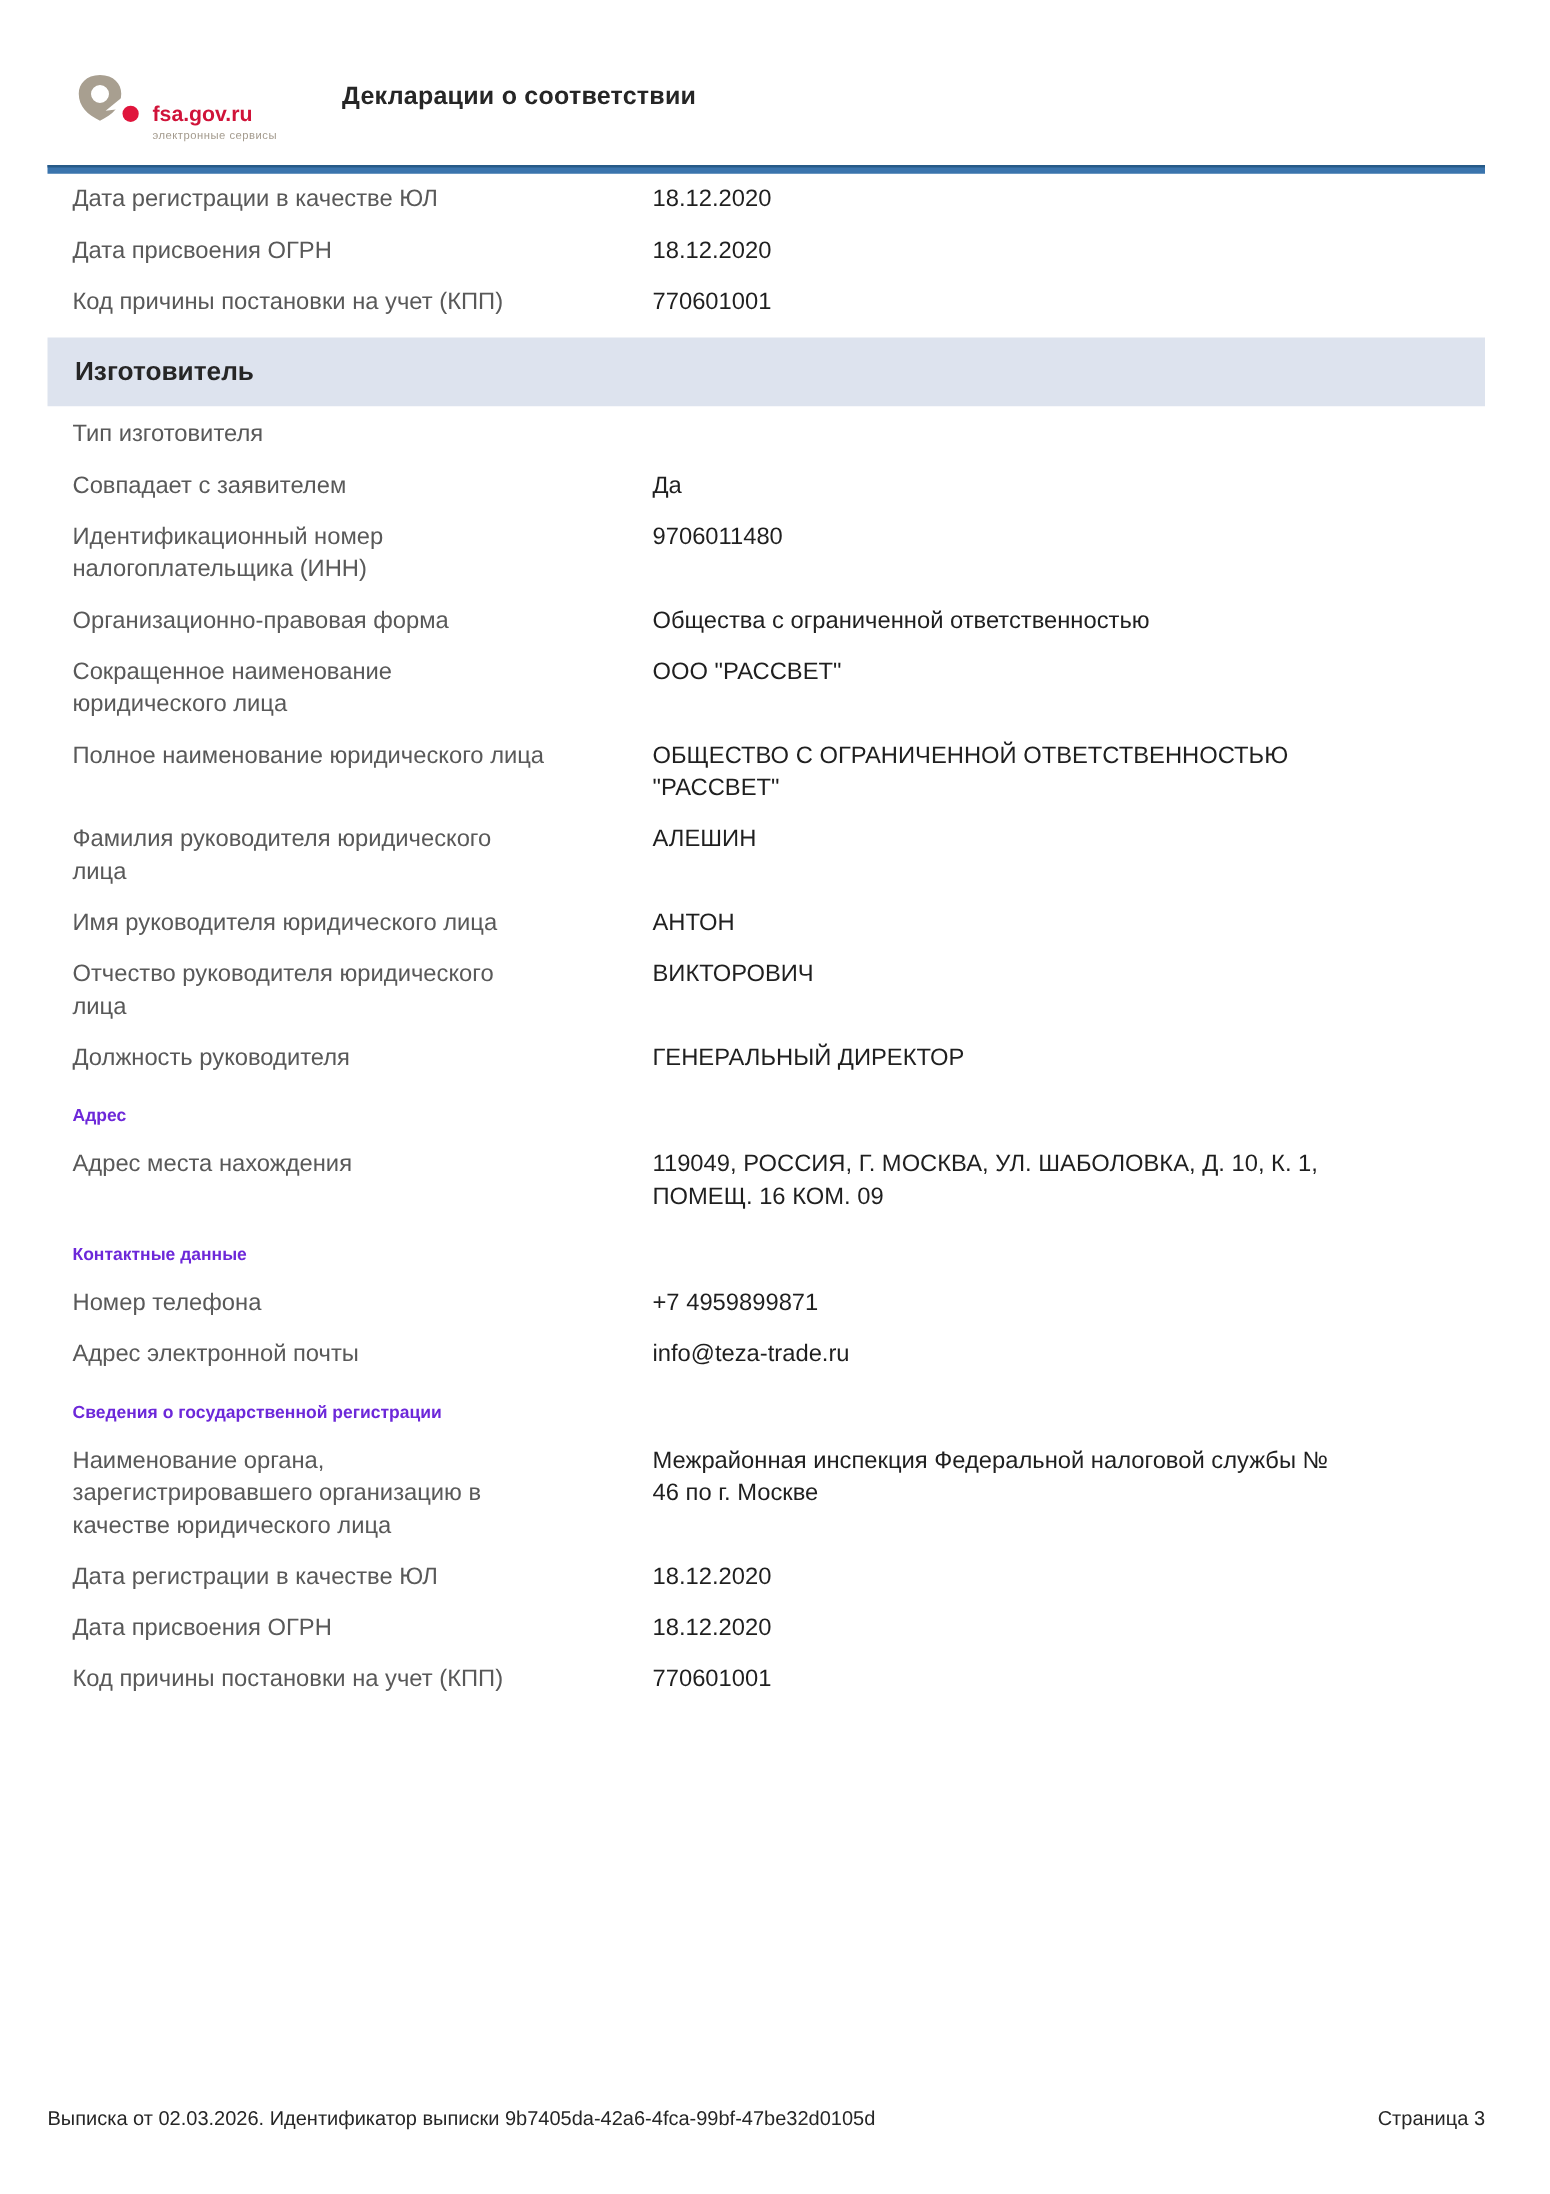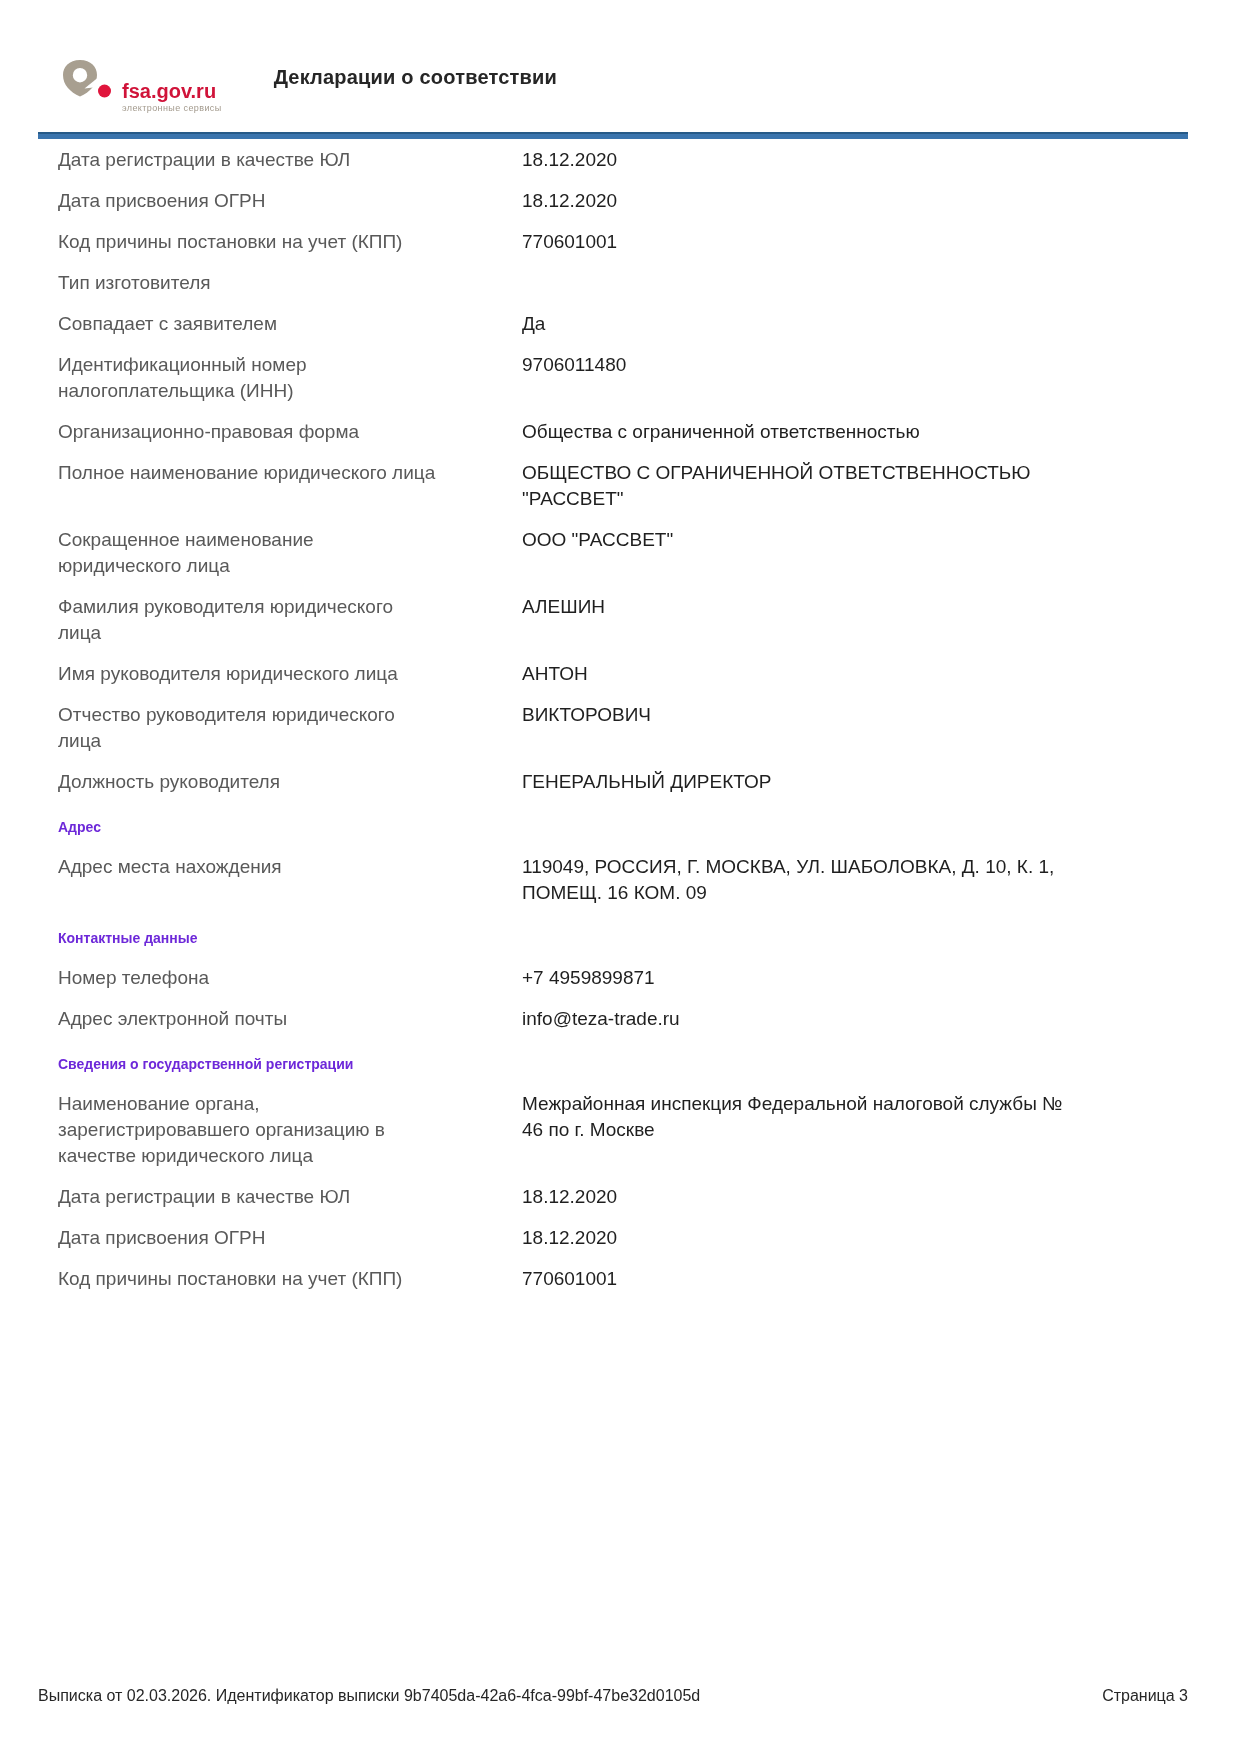--- a/index.html
+++ b/index.html
@@ -10,21 +10,21 @@
     background:#ffffff;
     font-family:"Liberation Sans", sans-serif;
     color:#262626;
     overflow:hidden;
   }
   
   .header{display:flex;align-items:flex-start;padding:58px 52px 0 60px;}
   .logo{display:flex;align-items:flex-start;}
   .logo-mark{width:56px;height:42px;flex:none;}
   .logo-text{margin:26px 0 0 6px;}
-  .brand{color:var(--brand-red,#d01339);font-weight:bold;font-size:20px;line-height:15px;}
+  .brand{color:var(--brand-red,#d01339);font-weight:bold;font-size:17px;line-height:15px;}
   .tagline{color:#a39a8d;font-size:9px;margin-top:4px;letter-spacing:.4px;}
   .title{font-size:20px;font-weight:bold;margin:8px 0 0 52px;color:#262626;letter-spacing:.2px;}
   
   .bar{
     height:5px;margin:19px 52px 0 38px;
     background:var(--accent-bar,#3a74ad);
     border-top:2px solid var(--accent-bar-dark,#265a88);
   }
   
   .table{margin:0 52px 0 38px;}
@@ -79,44 +79,45 @@
     <div class="row">
       <div class="lbl">Дата присвоения ОГРН</div>
       <div class="val">18.12.2020</div>
     </div>
     <div class="row">
       <div class="lbl">Код причины постановки на учет (КПП)</div>
       <div class="val">770601001</div>
     </div>
   </div>
 
+  <div class="section-band">Изготовитель</div>
 
   <div class="table">
     <div class="row">
       <div class="lbl">Тип изготовителя</div>
     </div>
     <div class="row">
       <div class="lbl">Совпадает с заявителем</div>
       <div class="val">Да</div>
     </div>
     <div class="row">
       <div class="lbl">Идентификационный номер налогоплательщика (ИНН)</div>
       <div class="val">9706011480</div>
     </div>
     <div class="row">
       <div class="lbl">Организационно-правовая форма</div>
       <div class="val">Общества с ограниченной ответственностью</div>
     </div>
     <div class="row">
+      <div class="lbl">Сокращенное наименование юридического лица</div>
+      <div class="val">ООО "РАССВЕТ"</div>
+    </div>
+    <div class="row">
       <div class="lbl">Полное наименование юридического лица</div>
       <div class="val">ОБЩЕСТВО С ОГРАНИЧЕННОЙ ОТВЕТСТВЕННОСТЬЮ "РАССВЕТ"</div>
-    </div>
-    <div class="row">
-      <div class="lbl">Сокращенное наименование юридического лица</div>
-      <div class="val">ООО "РАССВЕТ"</div>
     </div>
     <div class="row">
       <div class="lbl">Фамилия руководителя юридического лица</div>
       <div class="val">АЛЕШИН</div>
     </div>
     <div class="row">
       <div class="lbl">Имя руководителя юридического лица</div>
       <div class="val">АНТОН</div>
     </div>
     <div class="row">

